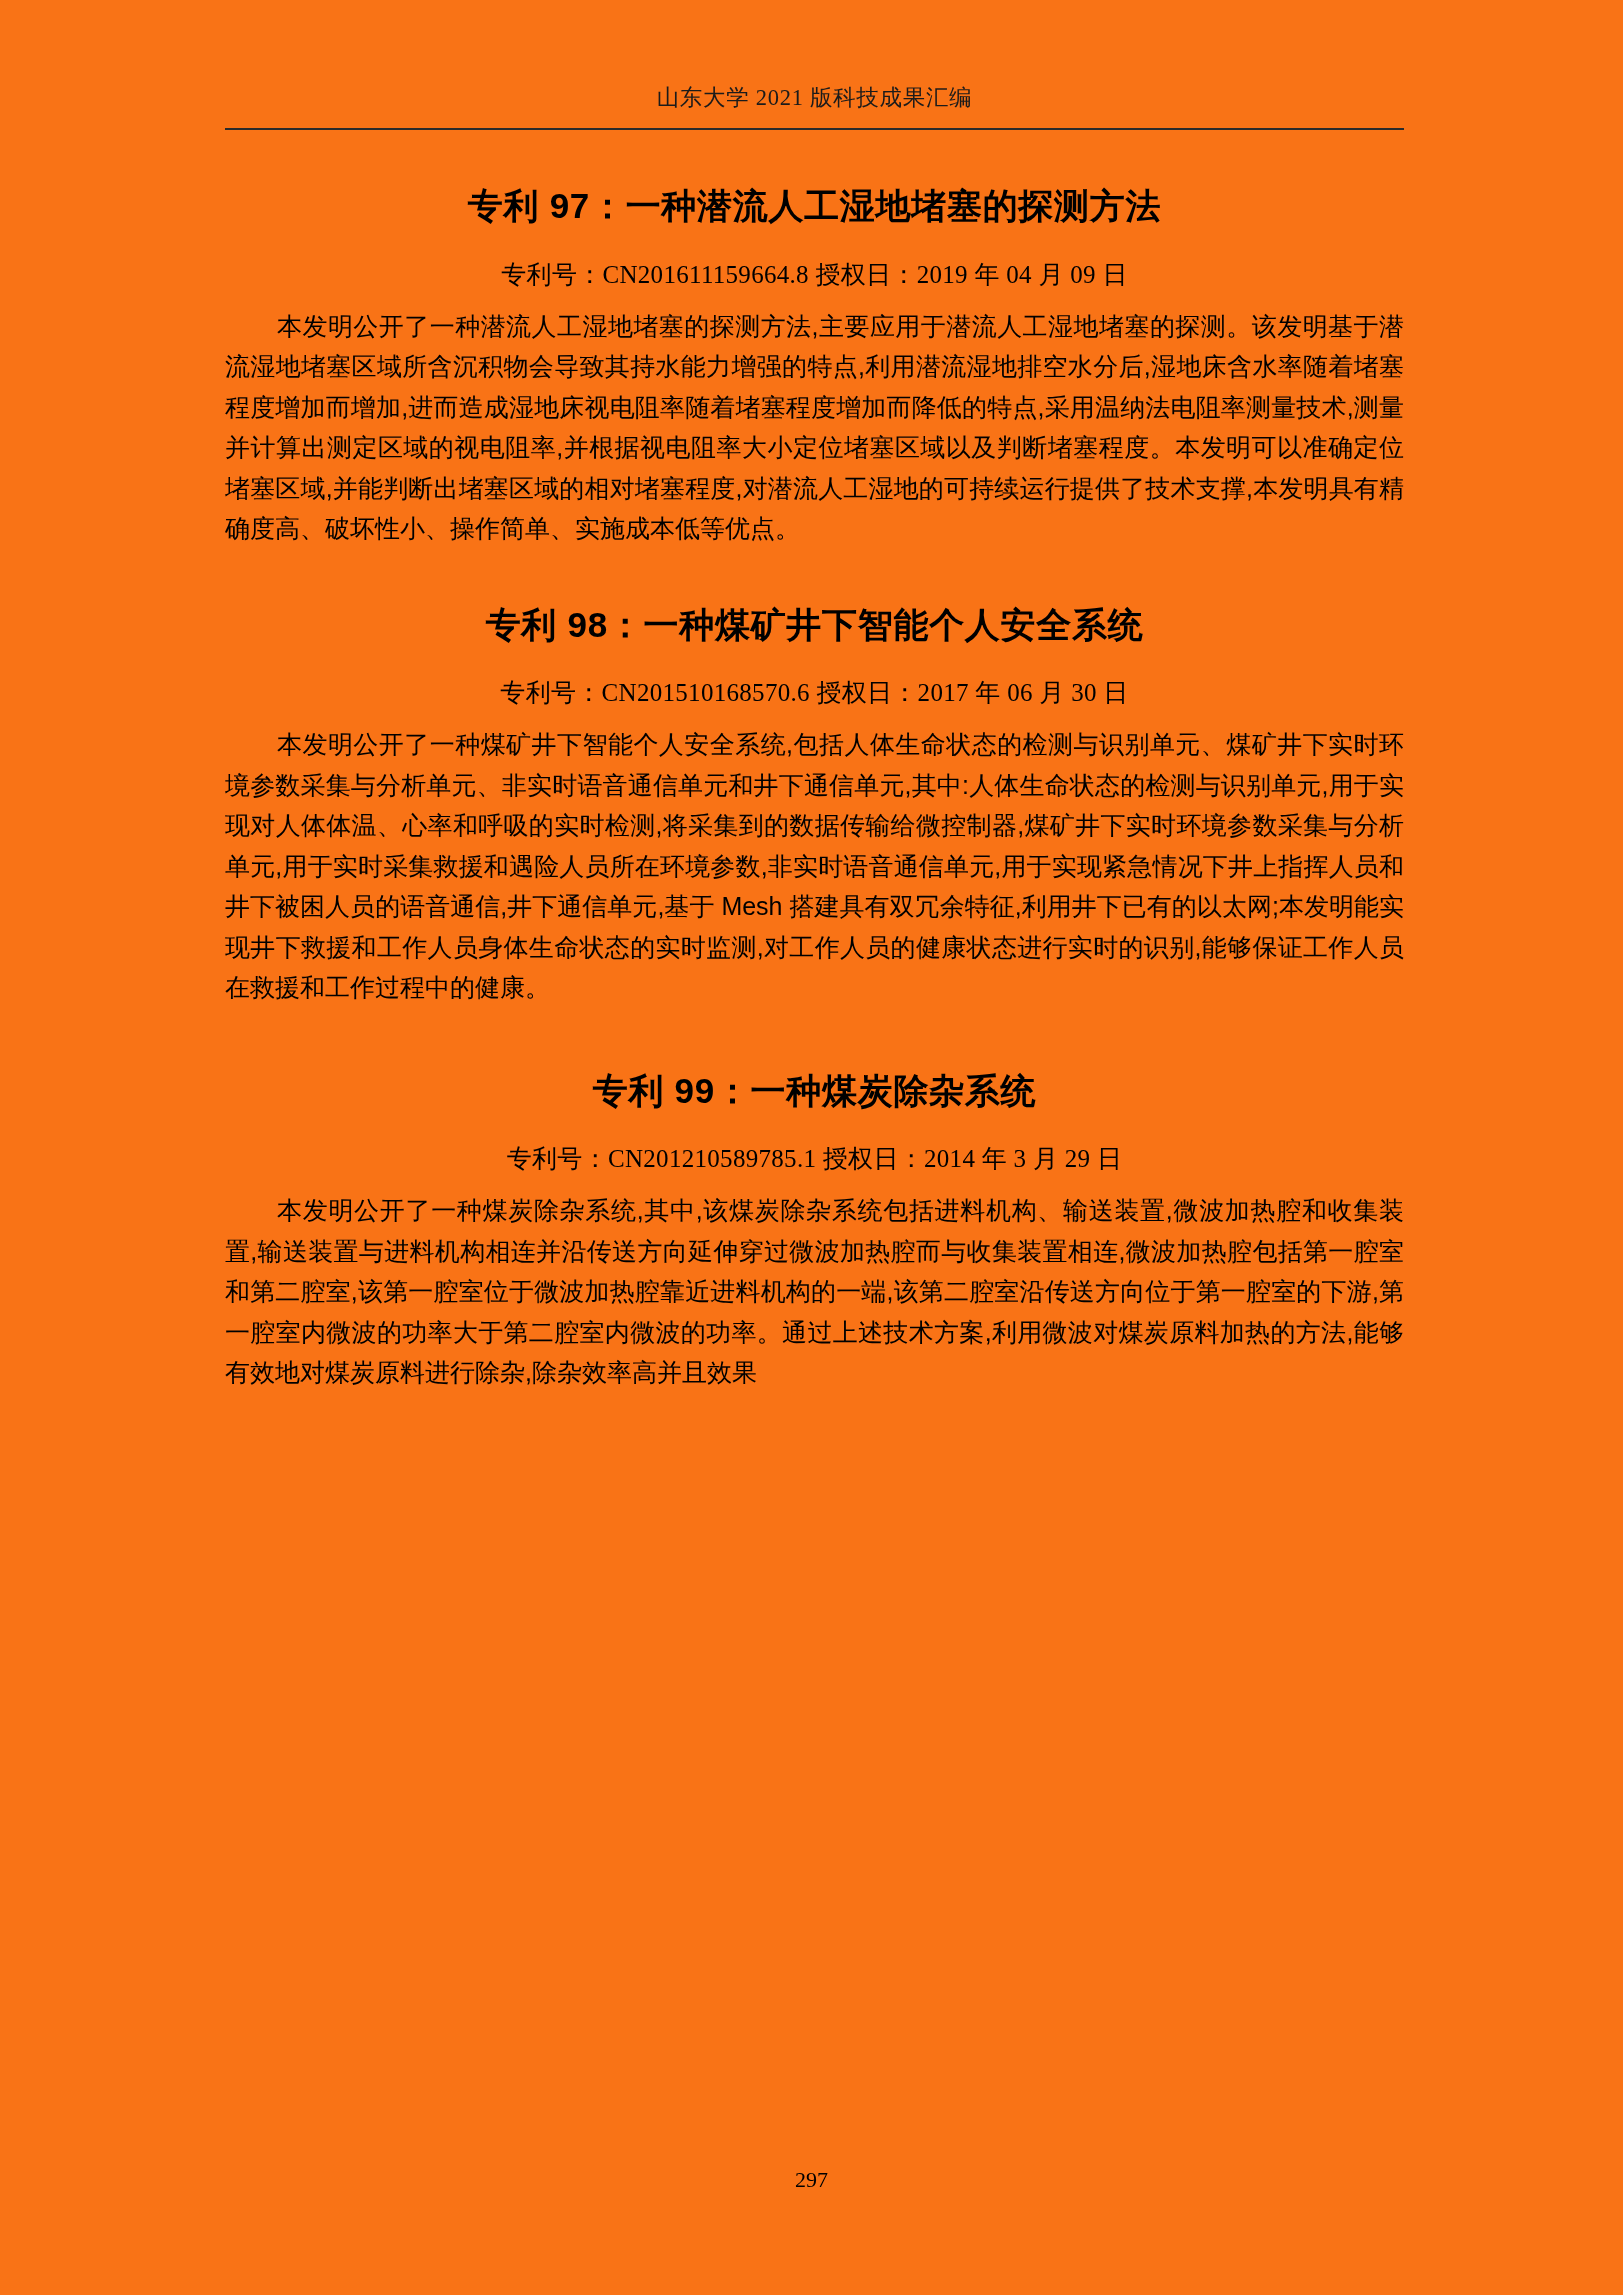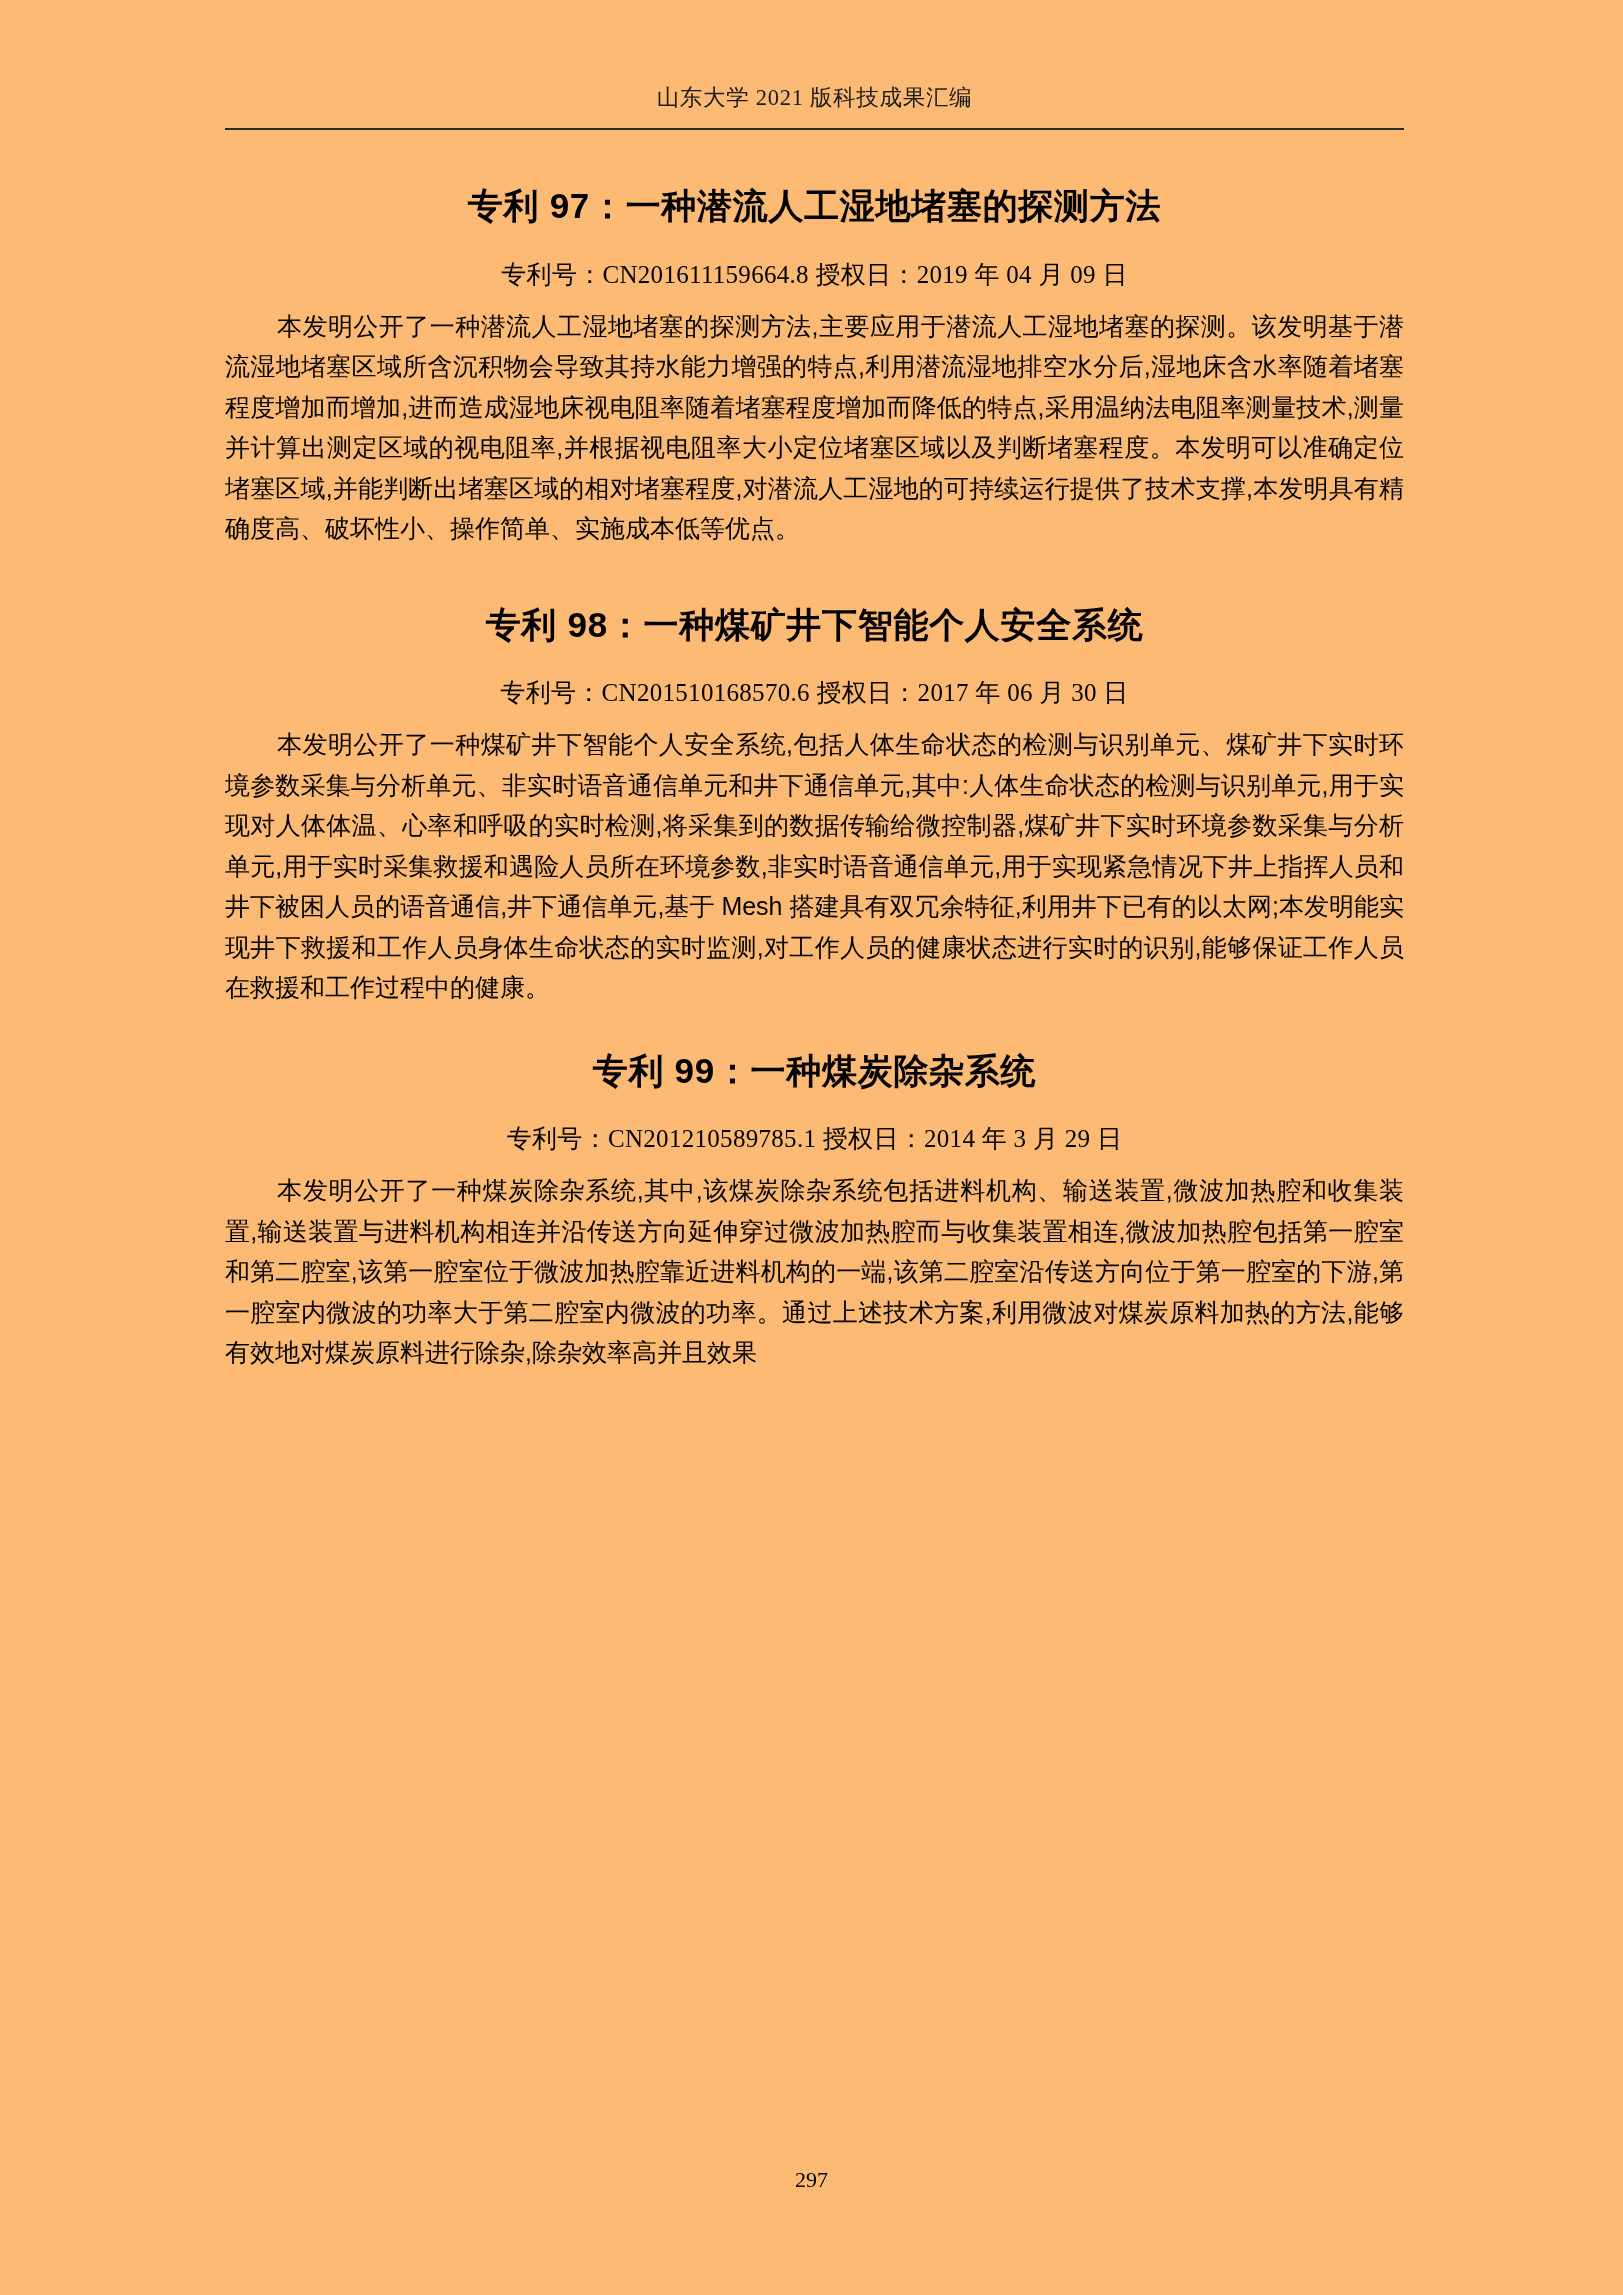--- a/index.html
+++ b/index.html
@@ -14,21 +14,21 @@
     color: #000000;
     position: relative;
     overflow: hidden;
   }
   .page {
     position: relative;
     width: 1623px;
     height: 2295px;
     box-sizing: border-box;
     padding: 0;
-    background: #fdba74;
+    background: #f97316;
   }
   .content {
     position: absolute;
     left: 225px;
     top: 0;
     width: 1179px;
   }
 
   
   .header {
@@ -71,21 +71,21 @@
     font-family: "Liberation Sans", "DejaVu Sans", sans-serif;
     font-size: 25px;
     line-height: 1.62;
     text-align: justify;
     text-justify: inter-ideograph;
     text-indent: 52px;
     color: #000000;
   }
 
   .section.s98 { }
-  .section.s99 { margin-top: 40px; }
+  .section.s99 { margin-top: 60px; }
 
   
   .footer {
     position: absolute;
     left: 0;
     right: 0;
     bottom: 102px;
     text-align: center;
     font-family: "Liberation Serif", "DejaVu Serif", serif;
     font-size: 22px;

